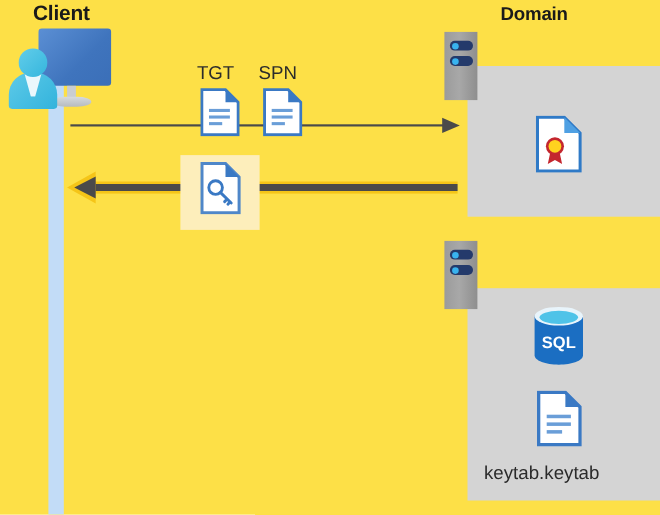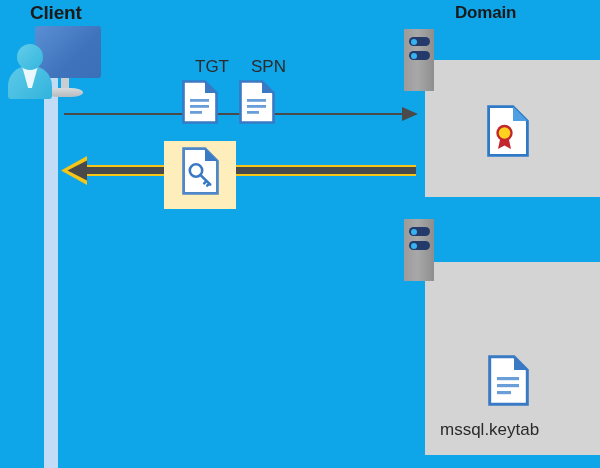--- a/index.html
+++ b/index.html
@@ -7,21 +7,21 @@
     padding: 0;
     background: #ffffff;
   }
   body {
     font-family: "Liberation Sans", sans-serif;
   }
   #canvas {
     position: relative;
     width: 600px;
     height: 468px;
-    background: #0ea5e9;
+    background: #fde047;
     overflow: hidden;
   }
 
   
   .title {
     position: absolute;
     font-weight: bold;
     color: #1a1a1a;
     letter-spacing: -0.2px;
     line-height: 1.12;
@@ -178,21 +178,20 @@
   
   .doc-icon { position: absolute; }
   .doc-icon svg { display: block; }
 
   
   .doc-label {
     position: absolute;
     font-size: 17px;
     color: #2b2b2b;
     white-space: nowrap;
-    margin-left: 16px;
   }
   #tgt-label { left: 179px; top: 57px; }
   #spn-label { left: 235px; top: 57px; }
 
   #keytab-label {
     position: absolute;
     left: 440px; top: 420px;
     font-size: 17px;
     color: #2b2b2b;
     white-space: nowrap;
@@ -293,26 +292,34 @@
   <div class="doc-icon" style="left:487px; top:105px;">
     <svg width="42" height="52" viewBox="0 0 42 52">
       <path d="M1.6,1.6 H26 L40.4,16 V50.4 H1.6 Z" fill="#ffffff" stroke="#2f7ac7" stroke-width="2.8"></path>
       <path d="M26,1.6 L40.4,16 H26 Z" fill="#4fa0e3"></path>
       <path d="M14,30 L11,44 L17.5,40.5 L24,44 L21,30 Z" fill="#c4262e"></path>
       <circle cx="17.5" cy="28" r="8.2" fill="#c4262e"></circle>
       <circle cx="17.5" cy="28" r="5.8" fill="#ffd21f"></circle>
     </svg>
   </div>
 
+  <div class="doc-icon" style="left:483px; top:278px;">
+    <svg width="50" height="54" viewBox="0 0 50 54">
+      <path d="M3,9 V45 C3,50 13,53.5 25,53.5 C37,53.5 47,50 47,45 V9 Z" fill="#1b6ec2"></path>
+      <ellipse cx="25" cy="9.5" rx="22" ry="8.5" fill="#e8f4fb"></ellipse>
+      <ellipse cx="25" cy="10.5" rx="17.5" ry="6" fill="#4fc3e8"></ellipse>
+      <text x="25" y="38" font-family="'Liberation Sans',sans-serif" font-size="15" font-weight="bold" fill="#ffffff" text-anchor="middle">SQL</text>
+    </svg>
+  </div>
 
   <div class="doc-icon" style="left:488px; top:355px;">
     <svg width="41" height="51" viewBox="0 0 41 51">
       <path d="M1.7,1.7 H26 L39.3,15 V49.3 H1.7 Z" fill="#ffffff" stroke="#3a79c4" stroke-width="3"></path>
       <path d="M26,1.7 L39.3,15 H26 Z" fill="#3a79c4"></path>
       <rect x="9" y="22" width="22" height="3.2" fill="#6a9ed8"></rect>
       <rect x="9" y="29" width="22" height="3.2" fill="#6a9ed8"></rect>
       <rect x="9" y="36" width="14" height="3.2" fill="#6a9ed8"></rect>
     </svg>
   </div>
 
-  <div id="keytab-label">mssql.keytab</div>
+  <div id="keytab-label">keytab.keytab</div>
 
 </div>
 
 </body></html>

